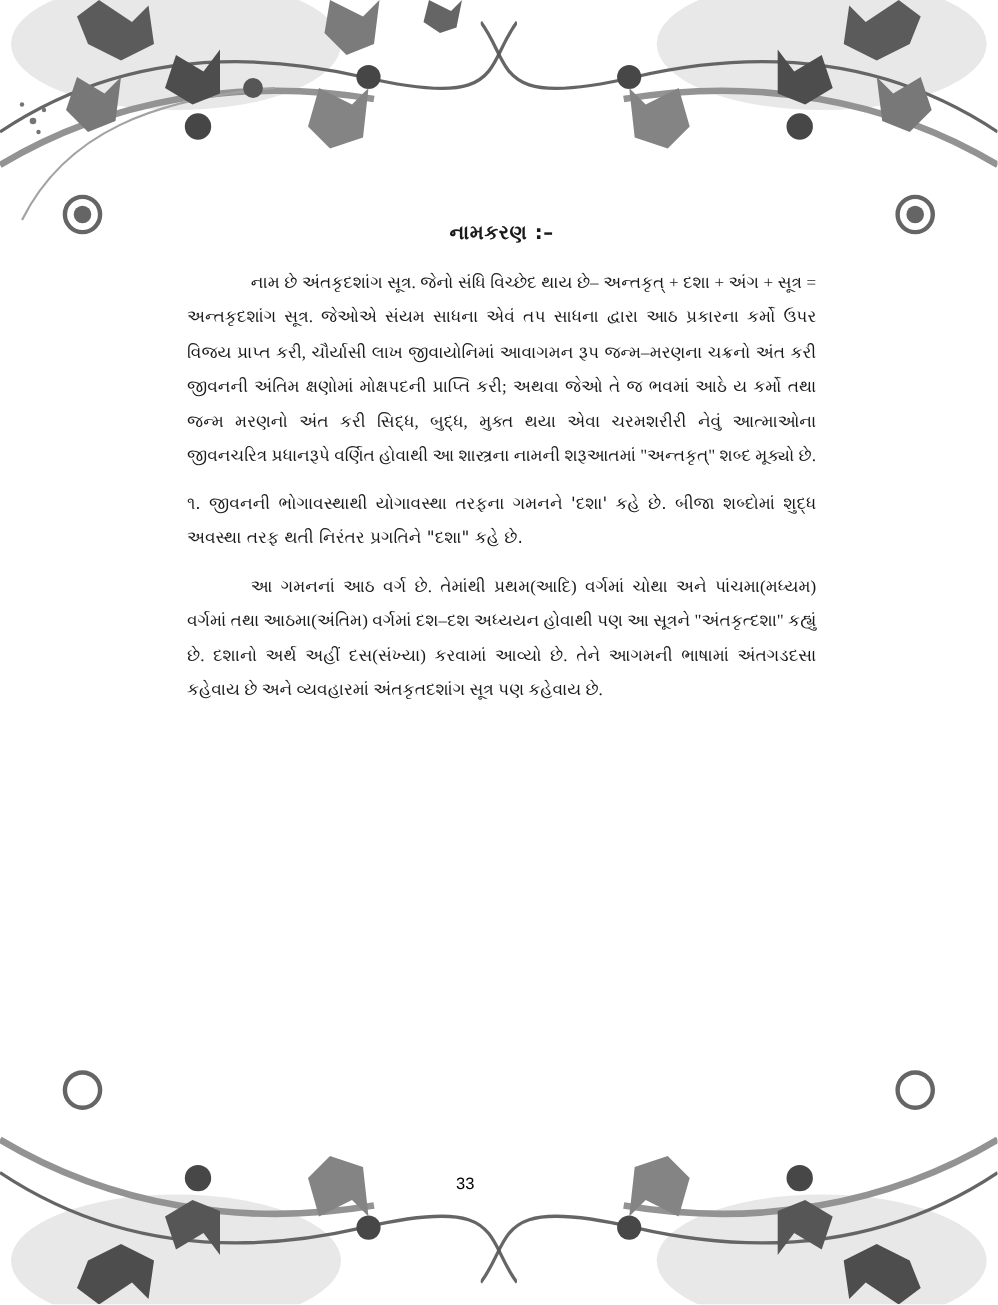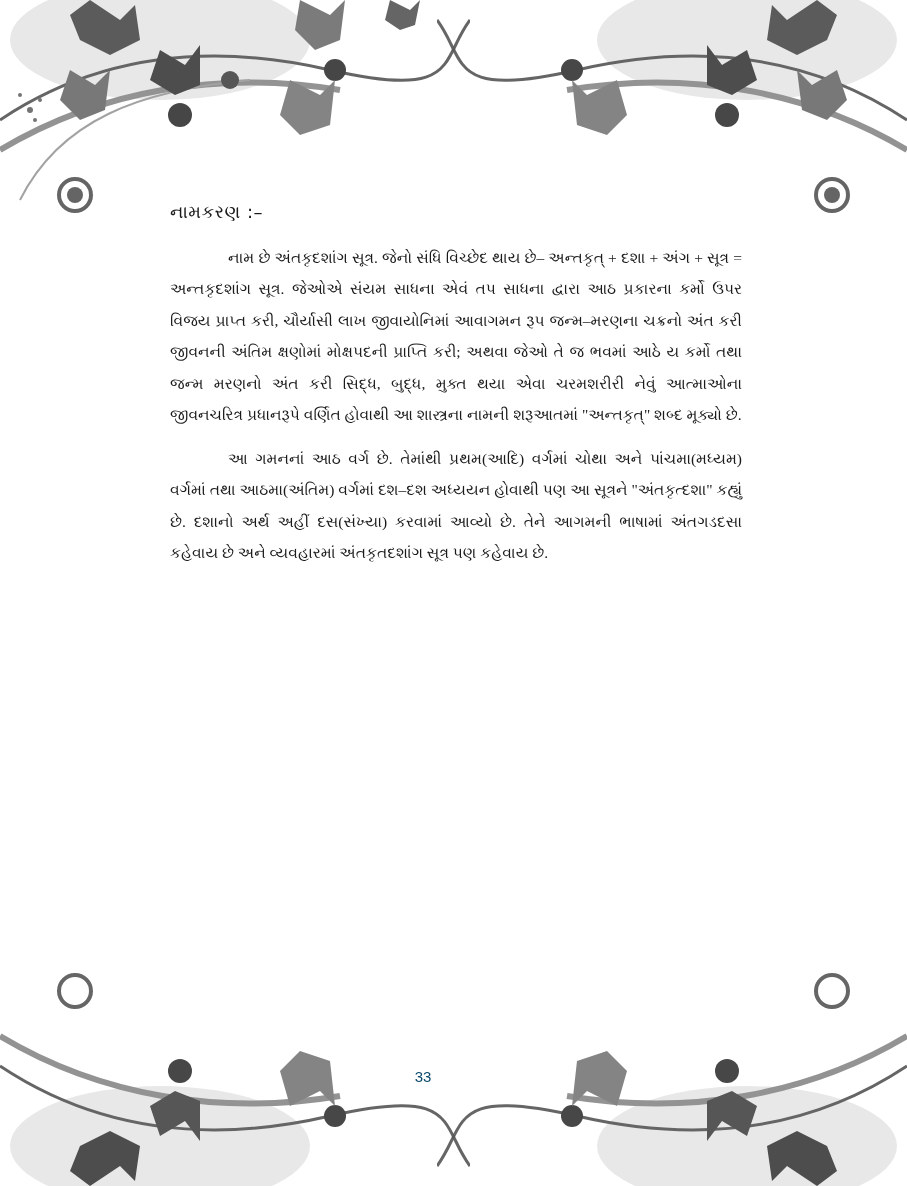--- a/index.html
+++ b/index.html
@@ -14,28 +14,28 @@
   .deco-tl { left: 0; top: 0; }
   .deco-tr { right: 0; top: 0; transform: scaleX(-1); }
   .deco-bl { left: 0; bottom: 0; transform: scaleY(-1); }
   .deco-br { right: 0; bottom: 0; transform: scale(-1,-1); }
 
   .content {
     position: absolute; left: 170px; top: 196px; width: 572px;
     font-size: 15.5px; line-height: 31.5px;
   }
   .heading {
-    font-weight: normal; font-size: 18px; margin: 0 0 14px 0; letter-spacing: 0.5px;
+    font-weight: bold; font-size: 18px; margin: 0 0 14px 0; letter-spacing: 0.5px; text-align: center;
   }
   .para { margin: 0 0 12px 0; text-align: justify; }
   .indent { text-indent: 58px; font-family: Liberation Serif, serif; }
   .inline-head { font-weight: bold; }
   .page-number {
     position: absolute; left: 0; width: 846px; top: 1068px;
-    text-align: center; font-family: "Liberation Sans", sans-serif; font-size: 15px; color: #0c4a6e;
+    text-align: center; font-family: "Liberation Sans", sans-serif; font-size: 15px; color: #000000;
   }
 </style>
 </head>
 <body>
 
 <div class="deco deco-tl">
   <svg width="470" height="250" viewBox="0 0 470 250">
     <g opacity="0.9">
       <ellipse cx="160" cy="40" rx="150" ry="60" fill="#e6e6e6"></ellipse>
       <path d="M0 120 C 90 60, 200 40, 330 70 S 440 60, 470 20" stroke="#555" stroke-width="3" fill="none"></path>
@@ -106,19 +106,20 @@
     </g>
   </svg>
 </div>
 
 <main class="content">
   <h2 class="heading">નામકરણ  :–</h2>
 
   <p class="para indent">નામ છે અંતકૃદશાંગ સૂત્ર. જેનો સંધિ વિચ્છેદ થાય છે– અન્તકૃત્ + દશા + અંગ + સૂત્ર = અન્તકૃદશાંગ સૂત્ર. જેઓએ સંયમ સાધના એવં તપ સાધના દ્વારા આઠ પ્રકારના કર્મો ઉપર વિજય પ્રાપ્ત કરી, ચૌર્યાસી લાખ જીવાયોનિમાં આવાગમન રૂપ જન્મ–મરણના ચક્રનો અંત કરી જીવનની અંતિમ ક્ષણોમાં મોક્ષપદની પ્રાપ્તિ કરી; અથવા જેઓ તે જ ભવમાં આઠે ય કર્મો તથા જન્મ મરણનો અંત કરી સિદ્ધ, બુદ્ધ, મુક્ત થયા એવા ચરમશરીરી નેવું આત્માઓના જીવનચરિત્ર પ્રધાનરૂપે વર્ણિત હોવાથી આ શાસ્ત્રના નામની શરૂઆતમાં "અન્તકૃત્" શબ્દ મૂક્યો છે.</p>
 
 
+  <p class="para">૧. જીવનની ભોગાવસ્થાથી યોગાવસ્થા તરફના ગમનને 'દશા' કહે છે. બીજા શબ્દોમાં શુદ્ધ અવસ્થા તરફ થતી નિરંતર પ્રગતિને "દશા" કહે છે.</p>
 
 
   <p class="para indent">આ ગમનનાં આઠ વર્ગ છે. તેમાંથી પ્રથમ(આદિ) વર્ગમાં ચોથા અને પાંચમા(મધ્યમ) વર્ગમાં તથા આઠમા(અંતિમ) વર્ગમાં દશ–દશ અધ્યયન હોવાથી પણ આ સૂત્રને "અંતકૃત્દશા" કહ્યું છે. દશાનો અર્થ અહીં દસ(સંખ્યા) કરવામાં આવ્યો છે. તેને આગમની ભાષામાં અંતગડદસા કહેવાય છે અને વ્યવહારમાં અંતકૃતદશાંગ સૂત્ર પણ કહેવાય છે.</p>
 
 </main>
 
 <div class="page-number">33</div>
 
 </body></html>

